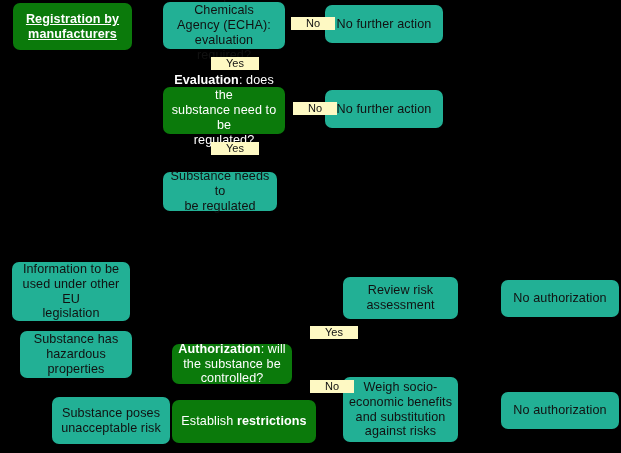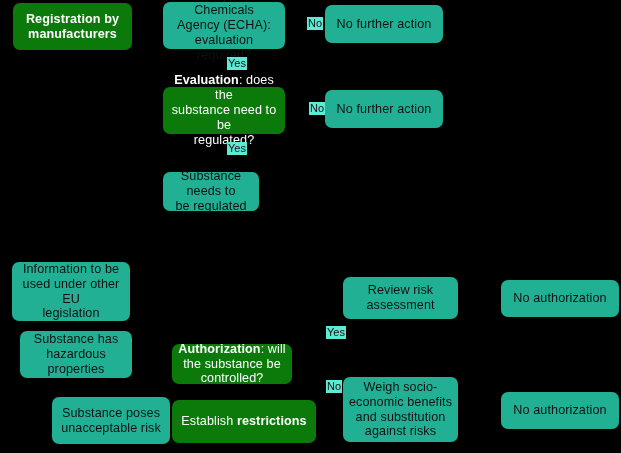--- a/index.html
+++ b/index.html
@@ -46,36 +46,35 @@
     color: #ffffff;
     font-size: 12.6px;
     font-weight: bold;
   }
   .node.green .semi {
     font-weight: normal;
   }
   
   .edge-label {
     position: absolute;
-    background: #5eead4;
+    background: #fef9c3;
     color: #111111;
     font-size: 11px;
     font-family: "Liberation Sans", sans-serif;
     line-height: 13px;
-    padding: 0px 1px;
+    padding: 0px 15px;
     white-space: nowrap;
-    margin-left: 16px;
   }
 </style>
 </head>
 <body>
 
 <div id="canvas">
 
-  <div class="node green" style="left:13px; top:3px; width:119px; height:47px;">
+  <div class="node green" style="left:13px; top:3px; width:119px; height:47px;text-decoration:underline;">
     <span class="txt">Registration by
 manufacturers</span>
   </div>
 
   <div class="node teal" style="left:163px; top:2px; width:122px; height:47px;">
     <span class="txt">European Chemicals
 Agency (ECHA):
 evaluation required?</span>
   </div>
 
@@ -86,21 +85,21 @@
   <div class="node green" style="left:163px; top:87px; width:122px; height:47px;">
     <span class="txt"><span>Evaluation</span><span class="semi">: does the
 substance need to be
 regulated?</span></span>
   </div>
 
   <div class="node teal" style="left:325px; top:90px; width:118px; height:38px;">
     <span class="txt">No further action</span>
   </div>
 
-  <div class="node teal" style="left:163px; top:172px; width:96px; height:39px;justify-content:flex-end;">
+  <div class="node teal" style="left:163px; top:172px; width:114px; height:39px;justify-content:flex-end;">
     <span class="txt">Substance needs to
 be regulated</span>
   </div>
 
   <div class="node teal" style="left:12px; top:262px; width:118px; height:59px;">
     <span class="txt">Information to be
 used under other EU
 legislation</span>
   </div>
 

